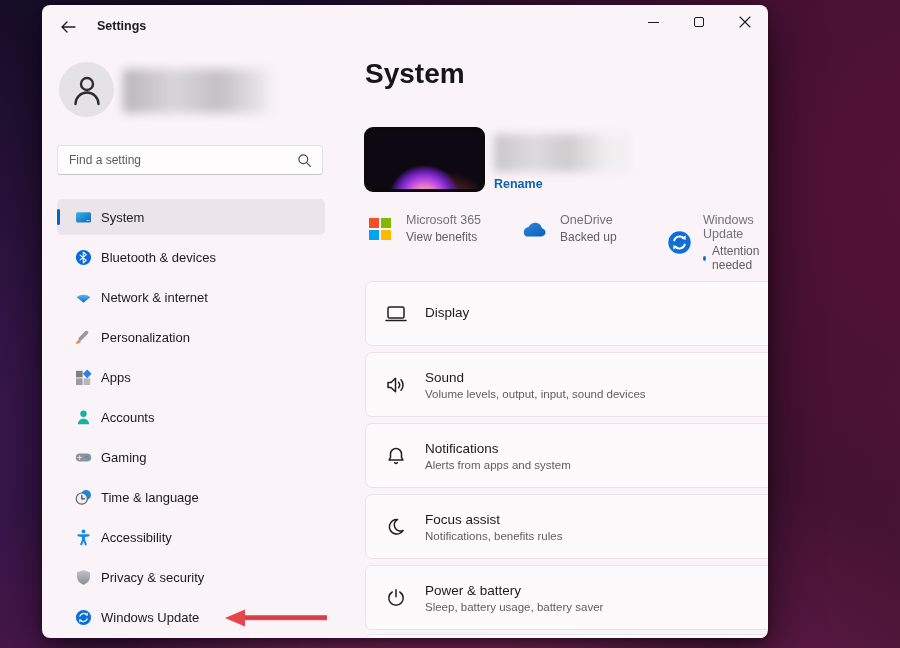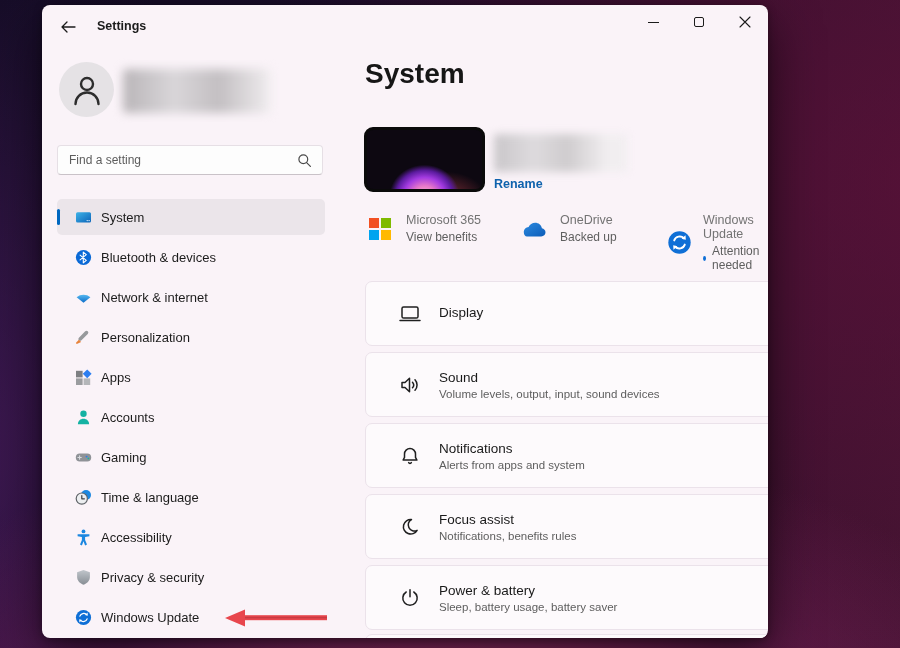--- a/index.html
+++ b/index.html
@@ -65,21 +65,21 @@
   .tile-1 { left:323px; } .tile-2 { left:477px; } .tile-3 { left:625px; }
   .tile-icon { width:30px; display:flex; align-items:center; justify-content:center; margin-right:11px; }
   .tile-title { font-size:12.5px; font-weight:400; color:#737373; margin-bottom:3px; }
   .tile-sub { font-size:12px; color:#5f5f5f; display:flex; align-items:center; }
   .attention-dot { width:5px; height:5px; border-radius:50%; background:#0f6fd6; margin-right:6px; display:inline-block; }
 
   .ms-logo { display:grid; grid-template-columns:10px 10px; grid-template-rows:10px 10px; gap:2px; }
   .ms-logo div { width:10px; height:10px; }
 
   .cards { position:absolute; left:323px; top:276px; width:476px; }
-  .card { position:relative; height:65px; margin-bottom:6px; background:#fdfafc; border:1px solid #ebe2ea; border-radius:7px; display:flex; align-items:center; padding-left:32px; }
+  .card { position:relative; height:65px; margin-bottom:6px; background:#fdfafc; border:1px solid #ebe2ea; border-radius:7px; display:flex; align-items:center; padding-left:18px; }
   .card-icon { width:24px; height:24px; display:flex; align-items:center; justify-content:center; }
   .card-text { margin-left:17px; }
   .card-title { font-size:13.5px; color:#1a1a1a; margin-bottom:3px; }
   .card-sub { font-size:11.5px; color:#5e5e5e; }
   .card-chevron { position:absolute; right:18px; top:50%; transform:translateY(-50%); font-size:18px; color:#4d4d4d; font-weight:400; }
   .card-partial { position:absolute; left:323px; top:629px; width:476px; height:12px; background:#fdfafc; border:1px solid #ebe2ea; border-radius:7px 7px 0 0; }
 
   .scrollbar { position:absolute; left:815px; top:120px; width:3px; height:201px; background:#9b979b; border-radius:2px; }
 </style>
 </head>

